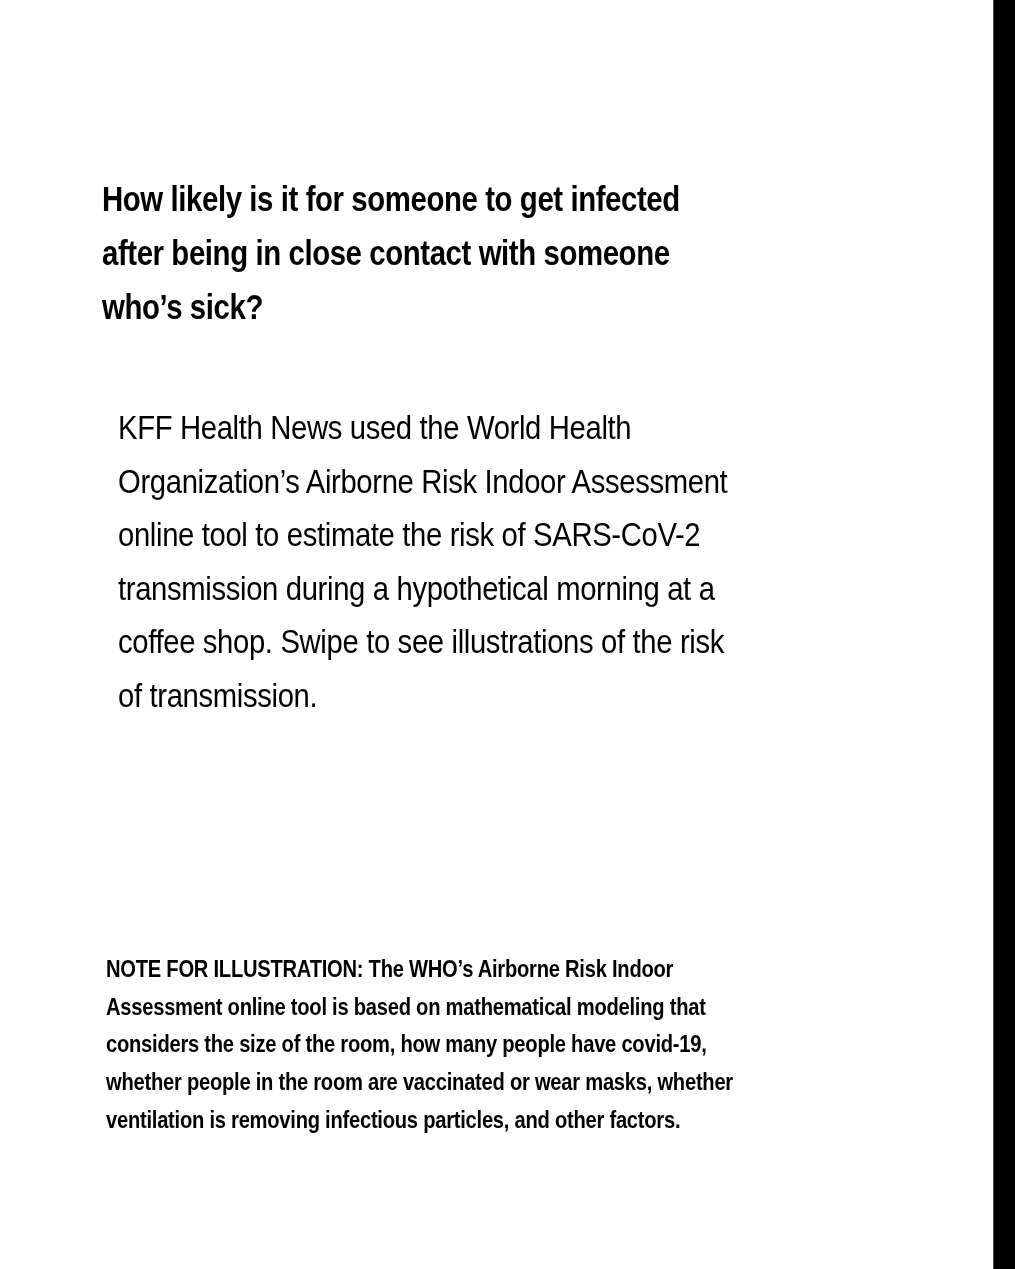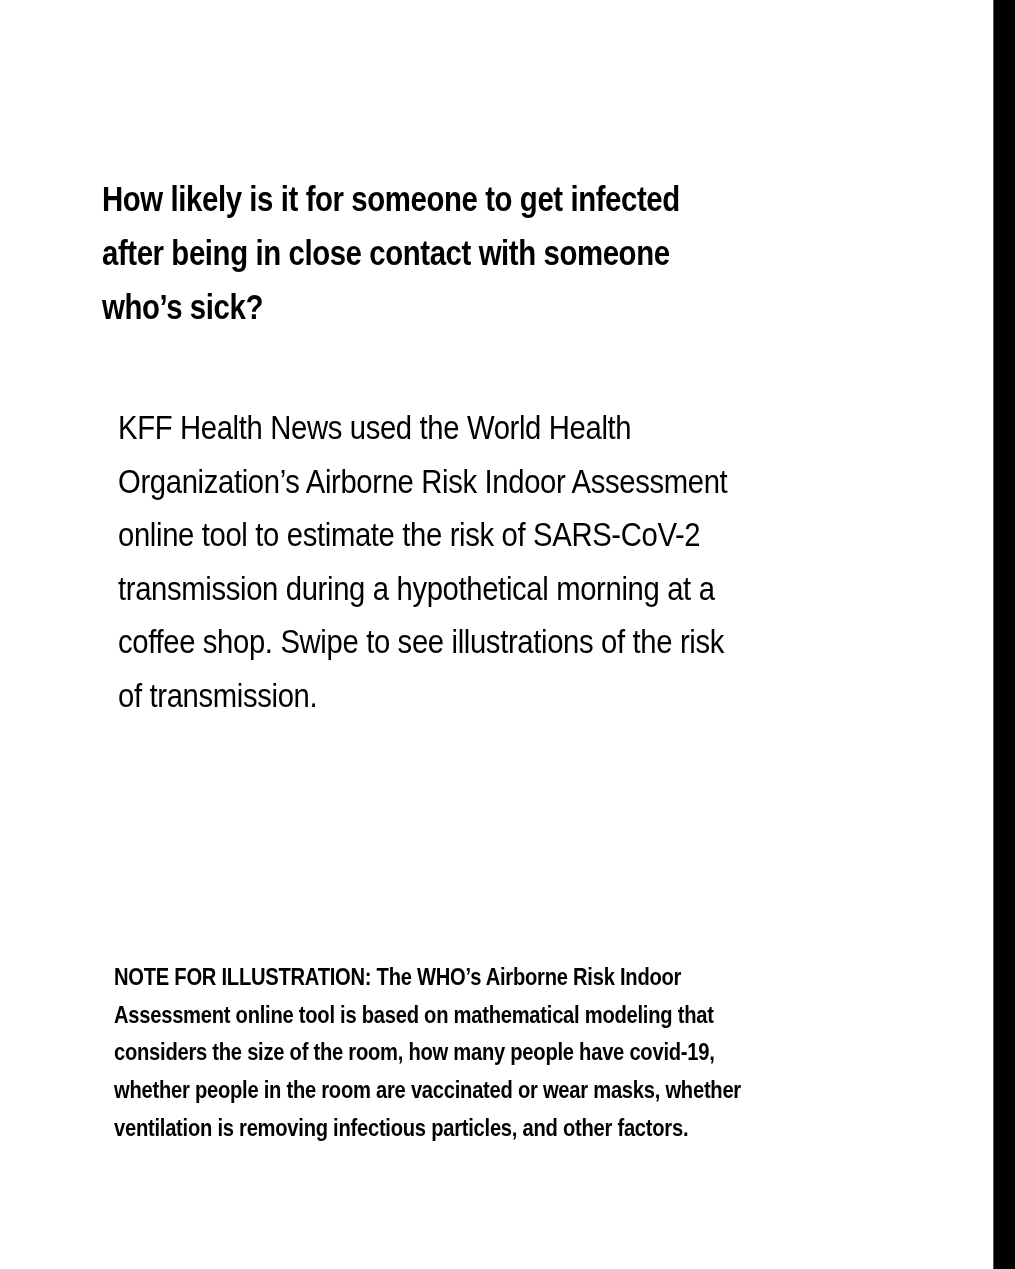--- a/index.html
+++ b/index.html
@@ -77,21 +77,21 @@
 
   <p class="block body-text" style="margin:16px;">
     <span class="line">KFF Health News used the World Health</span>
     <span class="line">Organization’s Airborne Risk Indoor Assessment</span>
     <span class="line">online tool to estimate the risk of SARS-CoV-2</span>
     <span class="line">transmission during a hypothetical morning at a</span>
     <span class="line">coffee shop. Swipe to see illustrations of the risk</span>
     <span class="line">of transmission.</span>
   </p>
 
-  <p class="block note" style="margin:12px;">
+  <p class="block note" style="margin:4px;">
     <span class="line">NOTE FOR ILLUSTRATION: The WHO’s Airborne Risk Indoor</span>
     <span class="line">Assessment online tool is based on mathematical modeling that</span>
     <span class="line">considers the size of the room, how many people have covid-19,</span>
     <span class="line">whether people in the room are vaccinated or wear masks, whether</span>
     <span class="line">ventilation is removing infectious particles, and other factors.</span>
   </p>
 
 </div>
 
 <div class="edge-bar"></div>

